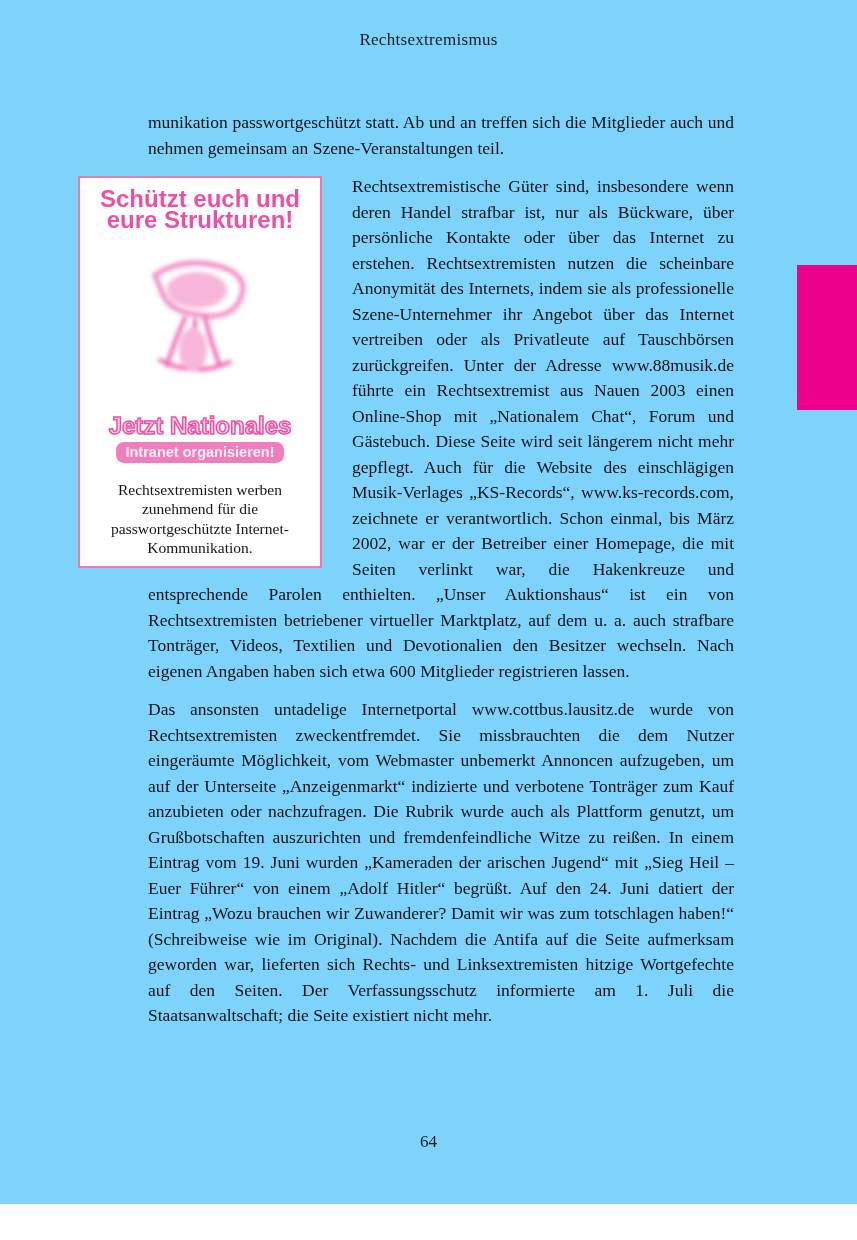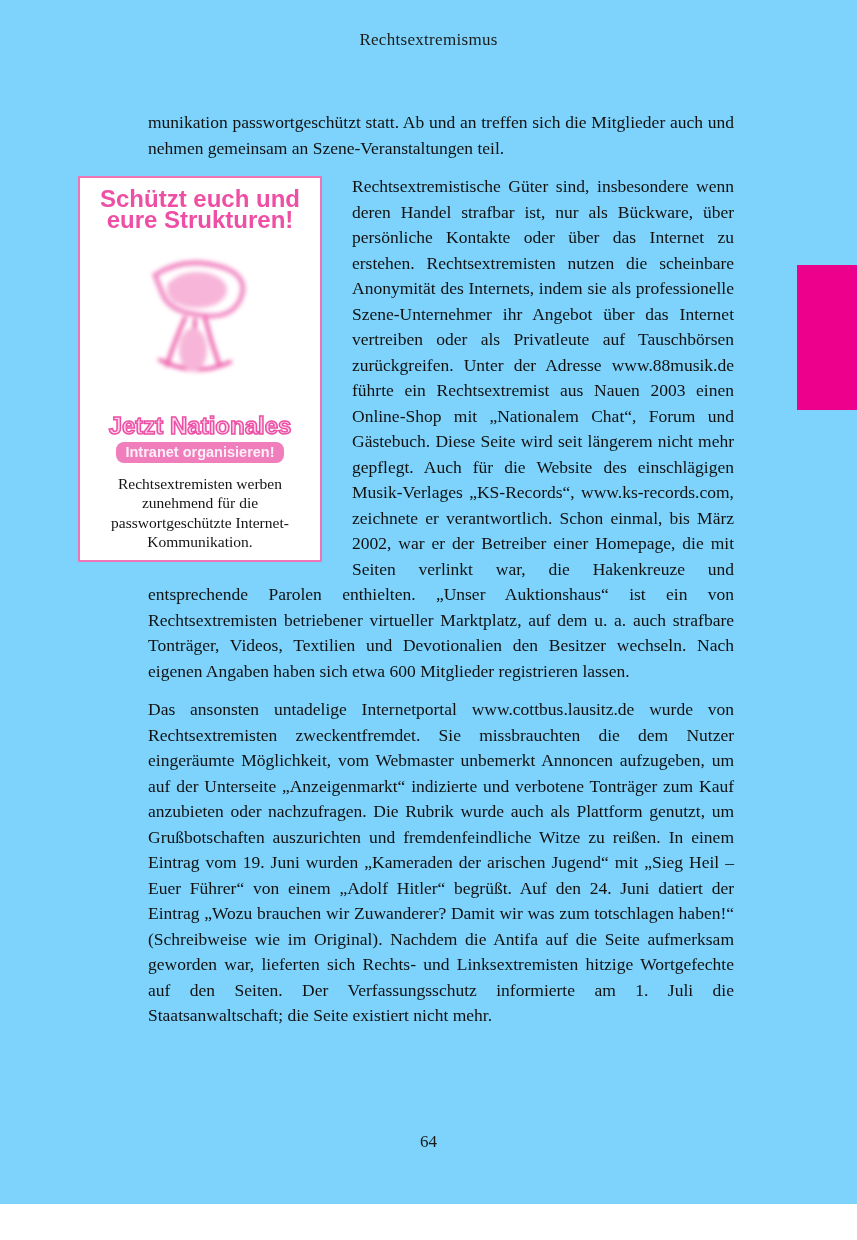--- a/index.html
+++ b/index.html
@@ -91,21 +91,21 @@
     font-size: 14.5px;
     line-height: 18px;
     color: #fdeef7;
     background: #f07ebc;
     border-radius: 8px;
     padding: 1px 9px 2px 9px;
     margin-top: 3px;
     filter: blur(0.3px);
   }
   .fig-caption {
-    margin-top: 9px;
+    margin-top: 15px;
     font-family: "Liberation Serif", serif;
     font-size: 15.5px;
     line-height: 19.5px;
     color: #141414;
     text-align: center;
   }
   .para-after-float {
     clear: none;
   }
   .para-clear {

